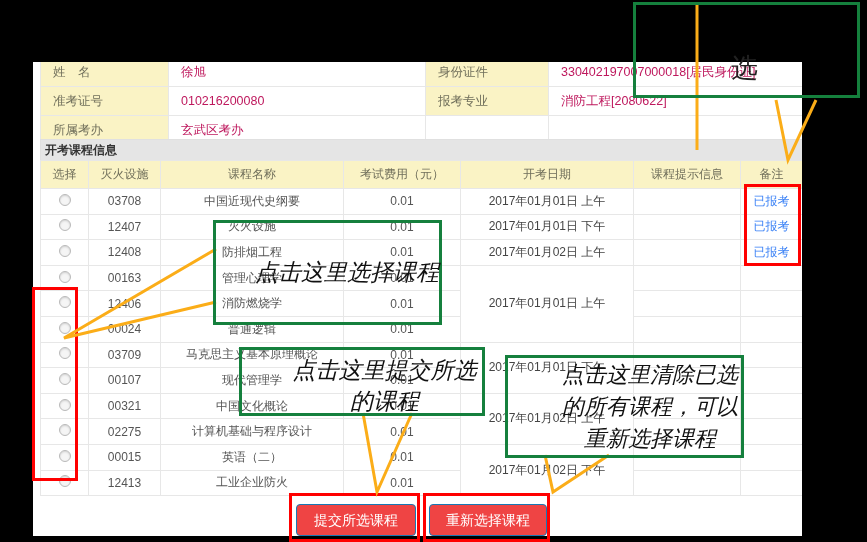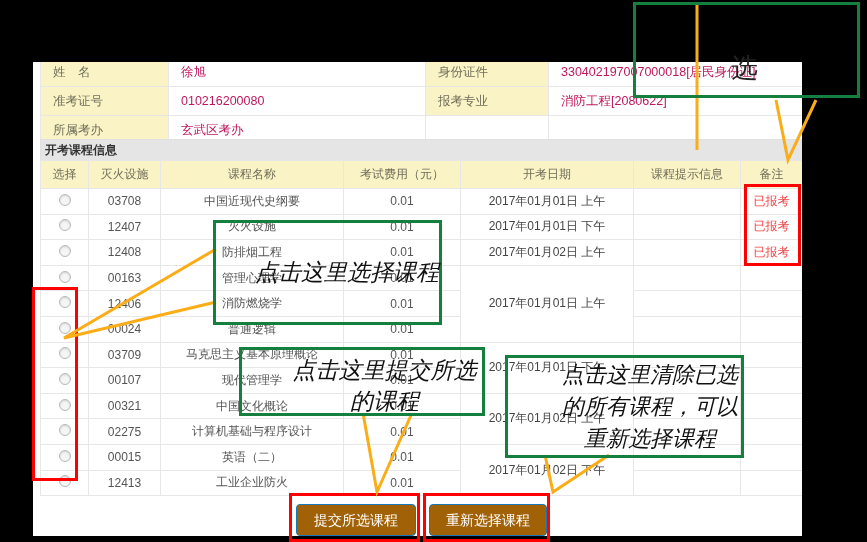--- a/index.html
+++ b/index.html
@@ -14,25 +14,25 @@
   #info td{border:1px solid #e7e7e7;height:28px;font-size:12.5px;color:#be185d;padding:0 0 0 12px;vertical-align:middle;}
   #info td.lbl{background:#faf3c5;color:#71705c;}
   
   #sectionbar{position:absolute;left:7px;top:77px;width:758px;height:21px;background:#e5e5e5;
               border:1px solid #e0e0e0;line-height:21px;font-size:12px;font-weight:bold;color:#333;padding-left:4px;}
   
   #courses{position:absolute;left:7px;top:98px;width:762px;}
   #courses th{background:#faf3c5;height:27px;font-size:12px;font-weight:normal;color:#6f6e5a;border:1px solid #e7e7e7;padding:0;}
   #courses td{border:1px solid #e7e7e7;height:24.6px;font-size:12px;color:#555;text-align:center;padding:0;vertical-align:middle;}
   #courses td.date{color:#444;}
-  #courses td.remark{color:#ef4444;}
+  #courses td.remark{color:#3b82f6;}
   .radio{display:inline-block;width:10px;height:10px;border:1px solid #b9b9b9;border-radius:50%;
          background:#f5f5f5;box-shadow:inset 0 1px 2px rgba(0,0,0,.15);}
   
-  .btn{position:absolute;height:30px;background:#a16207;border:1px solid #1878b4;border-radius:4px;
+  .btn{position:absolute;height:30px;background:#ef4444;border:1px solid #1878b4;border-radius:4px;
        color:#fff;font-size:14px;line-height:30px;text-align:center;z-index:6;cursor:pointer;}
   #btn-submit{left:296px;top:504px;width:118px;}
   #btn-reset{left:429px;top:504px;width:116px;}
   
   .redbox{position:absolute;border:3px solid #ff0000;z-index:18;pointer-events:none;}
   #red-remarks{left:744px;top:184px;width:51px;height:76px;}
   #red-radios{left:32px;top:287px;width:40px;height:188px;}
   #red-submit{left:289px;top:493px;width:125px;height:43px;}
   #red-reset{left:423px;top:493px;width:121px;height:43px;}
   

